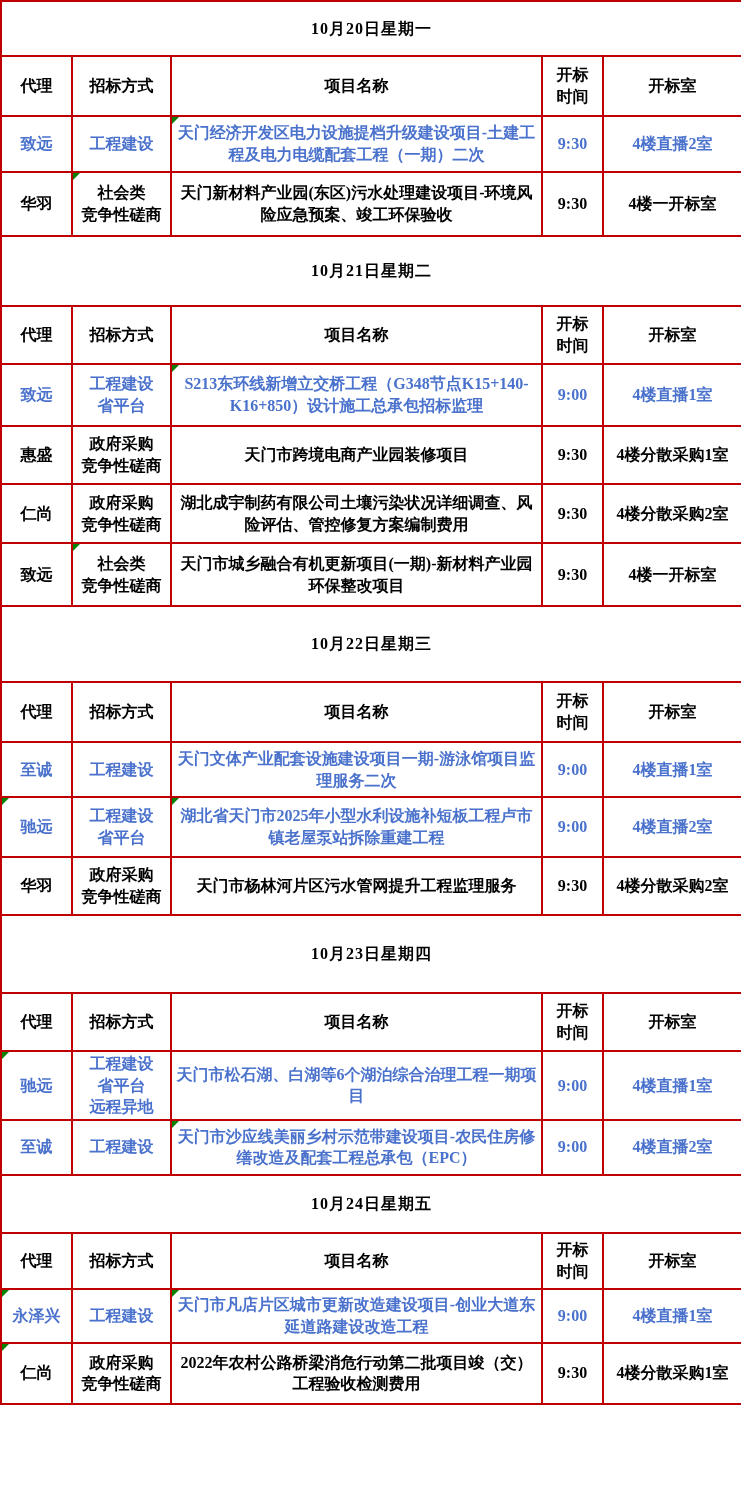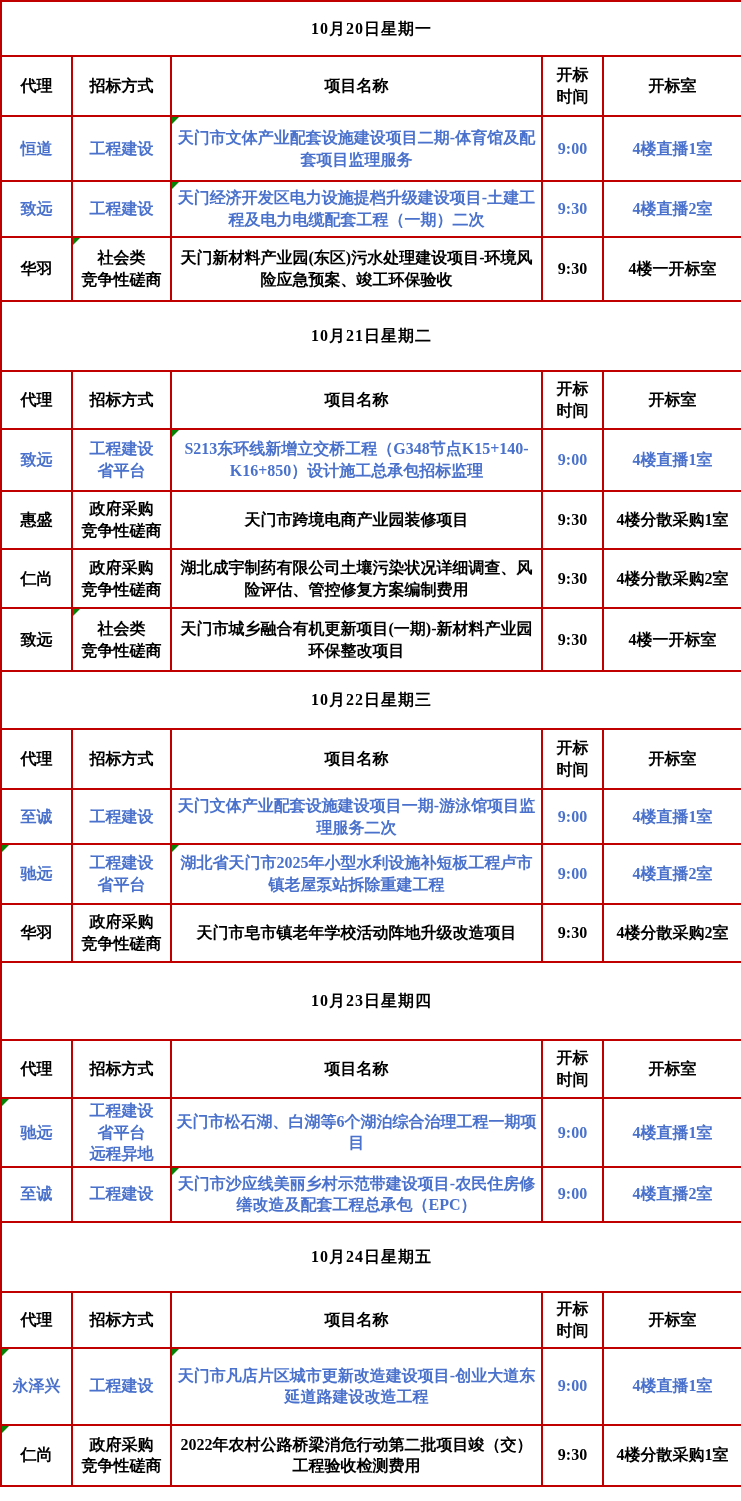--- a/index.html
+++ b/index.html
@@ -32,27 +32,20 @@
       <tr style="height:55px">
   <td colspan="5" class="date-cell"><span class="txt">10月20日星期一</span></td>
 </tr>
 <tr style="height:60px">
   <td class="head-cell"><span class="txt">代理</span></td>
   <td class="head-cell"><span class="txt">招标方式</span></td>
   <td class="head-cell"><span class="txt">项目名称</span></td>
   <td class="head-cell"><span class="txt">开标
 时间</span></td>
   <td class="head-cell"><span class="txt">开标室</span></td>
-</tr>
-<tr class="hl" style="height:65px">
-  <td class="agency-cell"><span class="txt">恒道</span></td>
-  <td class="method-cell"><span class="txt">工程建设</span></td>
-  <td class="project-cell"><span class="tri"></span><span class="txt">天门市文体产业配套设施建设项目二期-体育馆及配套项目监理服务</span></td>
-  <td class="time-cell"><span class="txt">9:00</span></td>
-  <td class="room-cell"><span class="txt">4楼直播1室</span></td>
 </tr>
 <tr class="hl" style="height:56px">
   <td class="agency-cell"><span class="txt">致远</span></td>
   <td class="method-cell"><span class="txt">工程建设</span></td>
   <td class="project-cell"><span class="tri"></span><span class="txt">天门经济开发区电力设施提档升级建设项目-土建工程及电力电缆配套工程（一期）二次</span></td>
   <td class="time-cell"><span class="txt">9:30</span></td>
   <td class="room-cell"><span class="txt">4楼直播2室</span></td>
 </tr>
 <tr style="height:64px">
   <td class="agency-cell"><span class="txt">华羽</span></td>
@@ -100,21 +93,21 @@
 </tr>
 <tr style="height:63px">
   <td class="agency-cell"><span class="txt">致远</span></td>
   <td class="method-cell"><span class="tri"></span><span class="txt">社会类
 竞争性磋商</span></td>
   <td class="project-cell"><span class="txt">天门市城乡融合有机更新项目(一期)-新材料产业园环保整改项目</span></td>
   <td class="time-cell"><span class="txt">9:30</span></td>
   <td class="room-cell"><span class="txt">4楼一开标室</span></td>
 </tr>
 
-<tr style="height:58px">
+<tr style="height:76px">
   <td colspan="5" class="date-cell"><span class="txt">10月22日星期三</span></td>
 </tr>
 <tr style="height:60px">
   <td class="head-cell"><span class="txt">代理</span></td>
   <td class="head-cell"><span class="txt">招标方式</span></td>
   <td class="head-cell"><span class="txt">项目名称</span></td>
   <td class="head-cell"><span class="txt">开标
 时间</span></td>
   <td class="head-cell"><span class="txt">开标室</span></td>
 </tr>
@@ -130,21 +123,21 @@
   <td class="method-cell"><span class="txt">工程建设
 省平台</span></td>
   <td class="project-cell"><span class="tri"></span><span class="txt">湖北省天门市2025年小型水利设施补短板工程卢市镇老屋泵站拆除重建工程</span></td>
   <td class="time-cell"><span class="txt">9:00</span></td>
   <td class="room-cell"><span class="txt">4楼直播2室</span></td>
 </tr>
 <tr style="height:58px">
   <td class="agency-cell"><span class="txt">华羽</span></td>
   <td class="method-cell"><span class="txt">政府采购
 竞争性磋商</span></td>
-  <td class="project-cell"><span class="txt">天门市皂市镇老年学校活动阵地升级改造项目</span></td>
+  <td class="project-cell"><span class="txt">天门市杨林河片区污水管网提升工程监理服务</span></td>
   <td class="time-cell"><span class="txt">9:30</span></td>
   <td class="room-cell"><span class="txt">4楼分散采购2室</span></td>
 </tr>
 
 <tr style="height:78px">
   <td colspan="5" class="date-cell"><span class="txt">10月23日星期四</span></td>
 </tr>
 <tr style="height:58px">
   <td class="head-cell"><span class="txt">代理</span></td>
   <td class="head-cell"><span class="txt">招标方式</span></td>
@@ -163,32 +156,32 @@
   <td class="room-cell"><span class="txt">4楼直播1室</span></td>
 </tr>
 <tr class="hl" style="height:55px">
   <td class="agency-cell"><span class="txt">至诚</span></td>
   <td class="method-cell"><span class="txt">工程建设</span></td>
   <td class="project-cell"><span class="tri"></span><span class="txt">天门市沙应线美丽乡村示范带建设项目-农民住房修缮改造及配套工程总承包（EPC）</span></td>
   <td class="time-cell"><span class="txt">9:00</span></td>
   <td class="room-cell"><span class="txt">4楼直播2室</span></td>
 </tr>
 
-<tr style="height:70px">
+<tr style="height:58px">
   <td colspan="5" class="date-cell"><span class="txt">10月24日星期五</span></td>
 </tr>
 <tr style="height:56px">
   <td class="head-cell"><span class="txt">代理</span></td>
   <td class="head-cell"><span class="txt">招标方式</span></td>
   <td class="head-cell"><span class="txt">项目名称</span></td>
   <td class="head-cell"><span class="txt">开标
 时间</span></td>
   <td class="head-cell"><span class="txt">开标室</span></td>
 </tr>
-<tr class="hl" style="height:77px">
+<tr class="hl" style="height:54px">
   <td class="agency-cell"><span class="tri"></span><span class="txt">永泽兴</span></td>
   <td class="method-cell"><span class="txt">工程建设</span></td>
   <td class="project-cell"><span class="tri"></span><span class="txt">天门市凡店片区城市更新改造建设项目-创业大道东延道路建设改造工程</span></td>
   <td class="time-cell"><span class="txt">9:00</span></td>
   <td class="room-cell"><span class="txt">4楼直播1室</span></td>
 </tr>
 <tr style="height:61px">
   <td class="agency-cell"><span class="tri"></span><span class="txt">仁尚</span></td>
   <td class="method-cell"><span class="txt">政府采购
 竞争性磋商</span></td>

